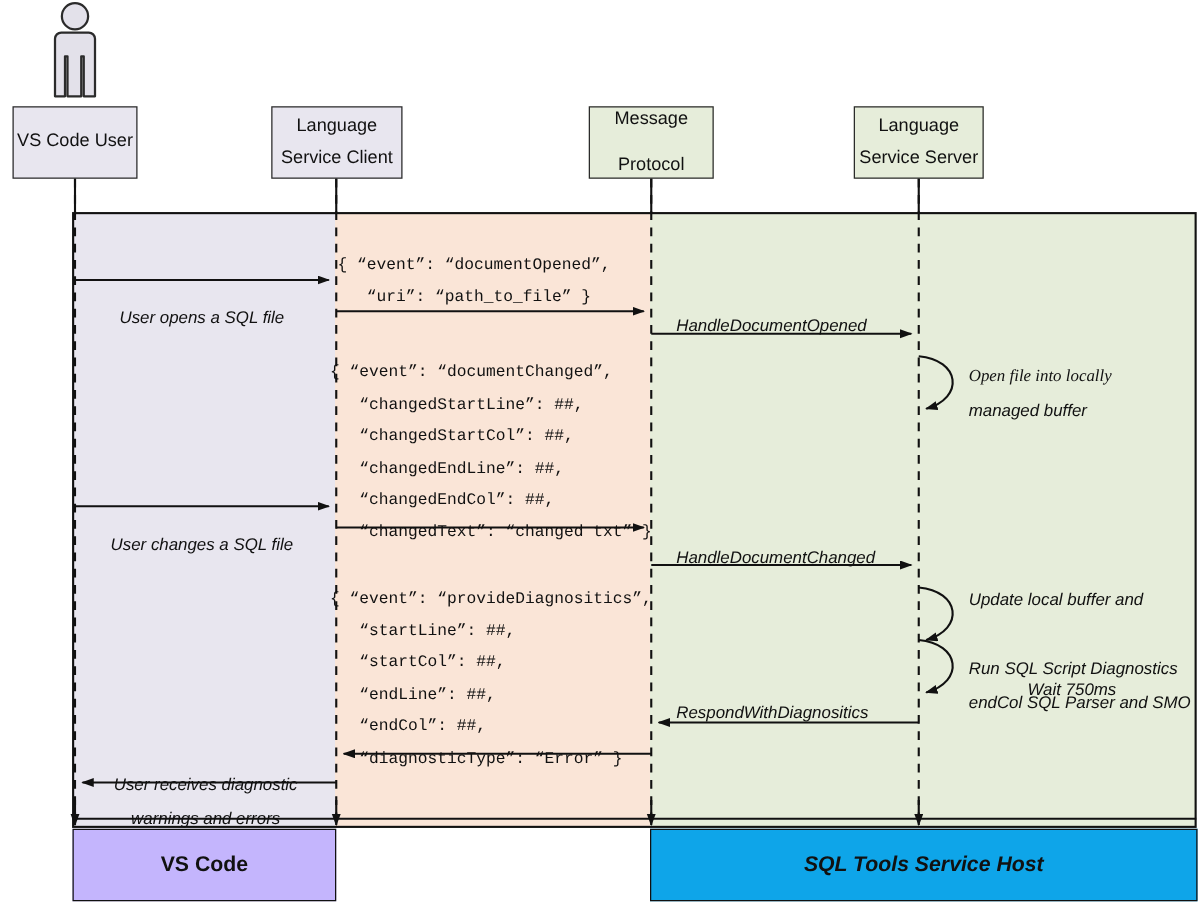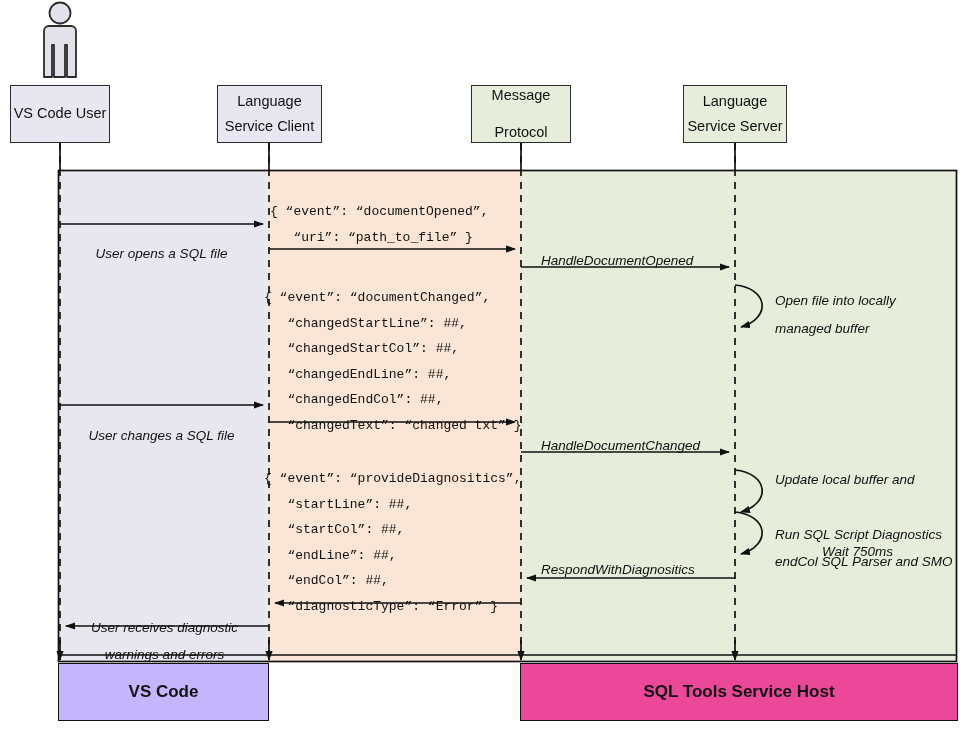--- a/index.html
+++ b/index.html
@@ -20,21 +20,21 @@
   .pbox-user{left:10px;top:85px;width:100px;height:58px;background:#e8e6ef;}
   .pbox-client{left:217px;top:85px;width:105px;height:58px;background:#e8e6ef;}
   .pbox-proto{left:471px;top:85px;width:100px;height:58px;background:#e6edda;gap:12px;}
   .pbox-server{left:683px;top:85px;width:104px;height:58px;background:#e6edda;}
 
   
   .fbox{position:absolute;box-sizing:border-box;border:1.6px solid #111;height:58px;top:663px;
         display:flex;align-items:center;justify-content:center;font-size:17px;font-weight:bold;}
   .fbox-vscode{left:58px;width:211px;background:#c4b5fd;}
   .fbox-ipc{left:268px;width:253px;background:#fae5d7;}
-  .fbox-host{left:520px;width:438px;background:#ec4899;}
+  .fbox-host{left:520px;width:438px;background:#0ea5e9;font-style:italic;}
 
   
   #vec{position:absolute;left:0;top:0;width:962px;height:732px;}
 
   
   .lbl{position:absolute;font-style:italic;font-size:13.5px;line-height:1.55;color:#111;white-space:nowrap;}
   .lbl.ctr{text-align:center;margin-top:44px;}
   .json{position:absolute;font-family:Liberation Mono, monospace;font-size:13px;
         line-height:25.5px;color:#111;white-space:pre;}
 </style>
@@ -136,21 +136,21 @@
 
   <div class="lbl ctr" style="left:60px;top:382px;width:203px;">User changes a SQL file</div>
 
   <div class="lbl" style="left:541px;top:436px;">HandleDocumentChanged</div>
 
   <div class="lbl" style="left:541px;top:560px;">RespondWithDiagnositics</div>
 
   <div class="lbl ctr" style="left:60px;top:574px;width:209px;">User receives diagnostic</div>
   <div class="lbl ctr" style="left:60px;top:601px;width:209px;">warnings and errors</div>
 
-  <div class="lbl" style="left:775px;top:291px;">Open file into locally</div>
+  <div class="lbl" style="left:775px;top:291px;font-family:Liberation Serif, serif;">Open file into locally</div>
   <div class="lbl" style="left:775px;top:319px;">managed buffer</div>
 
   <div class="lbl" style="left:775px;top:470px;">Update local buffer and</div>
   <div class="lbl ctr" style="left:775px;top:498px;width:165px;">Wait 750ms</div>
 
   <div class="lbl" style="left:775px;top:525px;">Run SQL Script Diagnostics</div>
   <div class="lbl" style="left:775px;top:552px;">endCol SQL Parser and SMO</div>
 
   <div class="json" style="left:270px;top:199px;">{ “event”: “documentOpened”,
    “uri”: “path_to_file” }</div>

